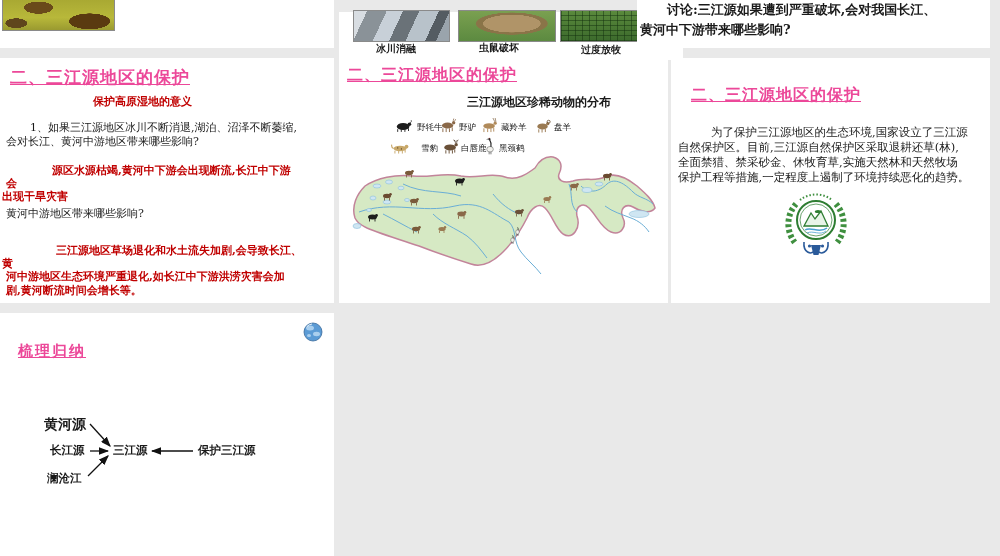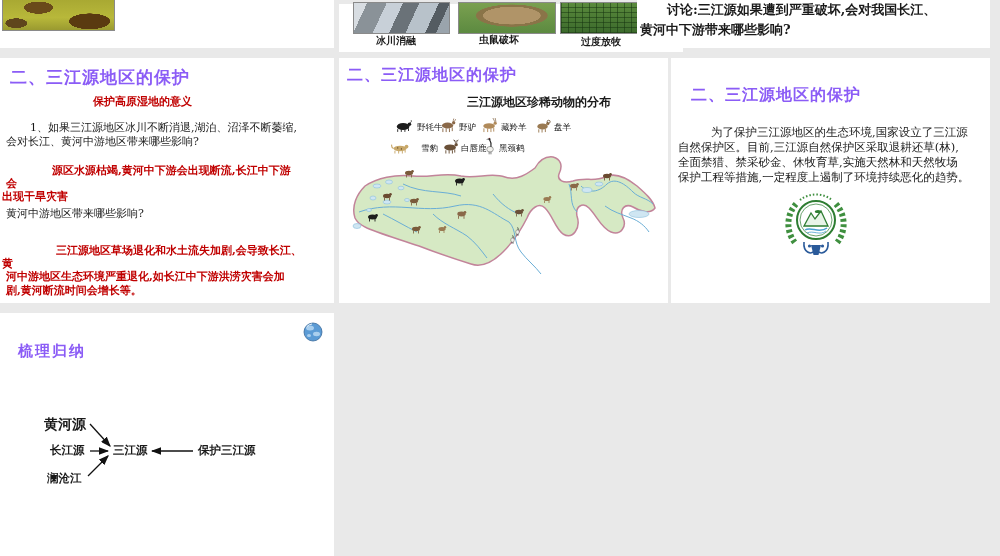--- a/index.html
+++ b/index.html
@@ -1,21 +1,21 @@
 <!DOCTYPE html>
 <html><head>
 <meta charset="utf-8">
 <style>
   html,body{margin:0;padding:0;}
   .canvas{position:relative;width:1000px;height:556px;background:#e9e9e9;overflow:hidden;
           font-family:"Liberation Sans",sans-serif;}
   .slide{position:absolute;background:#ffffff;}
   .tx{position:absolute;white-space:nowrap;line-height:1.15;}
   .ser{font-family:"DejaVu Serif",serif;}
-  .navy{color:#8b5cf6;font-weight:bold;}
+  .navy{color:#ec4899;font-weight:bold;text-decoration:underline;}
   .red{color:#c00000;}
   .blk{color:#1a1a1a;}
   .slide-title{font-size:17px;letter-spacing:1px;}
   .photo{position:absolute;border:1px solid #8a8a8a;box-sizing:border-box;}
   .wetland{background:
     radial-gradient(ellipse 34px 13px at 78% 72%, #5a3a10 0 60%, transparent 61%),
     radial-gradient(ellipse 24px 10px at 32% 28%, #6a4a1a 0 60%, transparent 61%),
     radial-gradient(ellipse 18px 8px at 12% 78%, #5f451c 0 60%, transparent 61%),
     linear-gradient(180deg,#a8a832,#b8b83a 60%,#9a9a30);}
   .glacier{background:
@@ -32,21 +32,21 @@
 </style>
 </head>
 <body>
 
 <div class="canvas">
 
   <div class="slide" style="left:0;top:0;width:334px;height:48px;">
     <div class="photo wetland" style="left:2px;top:-2px;width:113px;height:33px;"></div>
   </div>
 
-  <div class="slide" style="left:339px;top:4px;width:344px;height:48px;text-align:center;">
+  <div class="slide" style="left:339px;top:12px;width:344px;height:48px;text-align:center;">
     <div class="photo glacier" style="left:14px;top:-2px;width:97px;height:32px;"></div>
     <div class="photo pest" style="left:119px;top:-2px;width:98px;height:32px;"></div>
     <div class="photo overgraze" style="left:221px;top:-2px;width:92px;height:32px;"></div>
     <span class="tx ser blk caption" style="left:37px;top:31px;">冰川消融</span>
     <span class="tx ser blk caption" style="left:140px;top:30px;">虫鼠破坏</span>
     <span class="tx ser blk caption" style="left:242px;top:32px;">过度放牧</span>
   </div>
 
   <div class="slide" style="left:637px;top:0;width:353px;height:48px;">
     <span class="tx ser blk" style="left:30px;top:3px;font-size:13px;font-weight:bold;">讨论:三江源如果遭到严重破坏,会对我国长江、</span>

